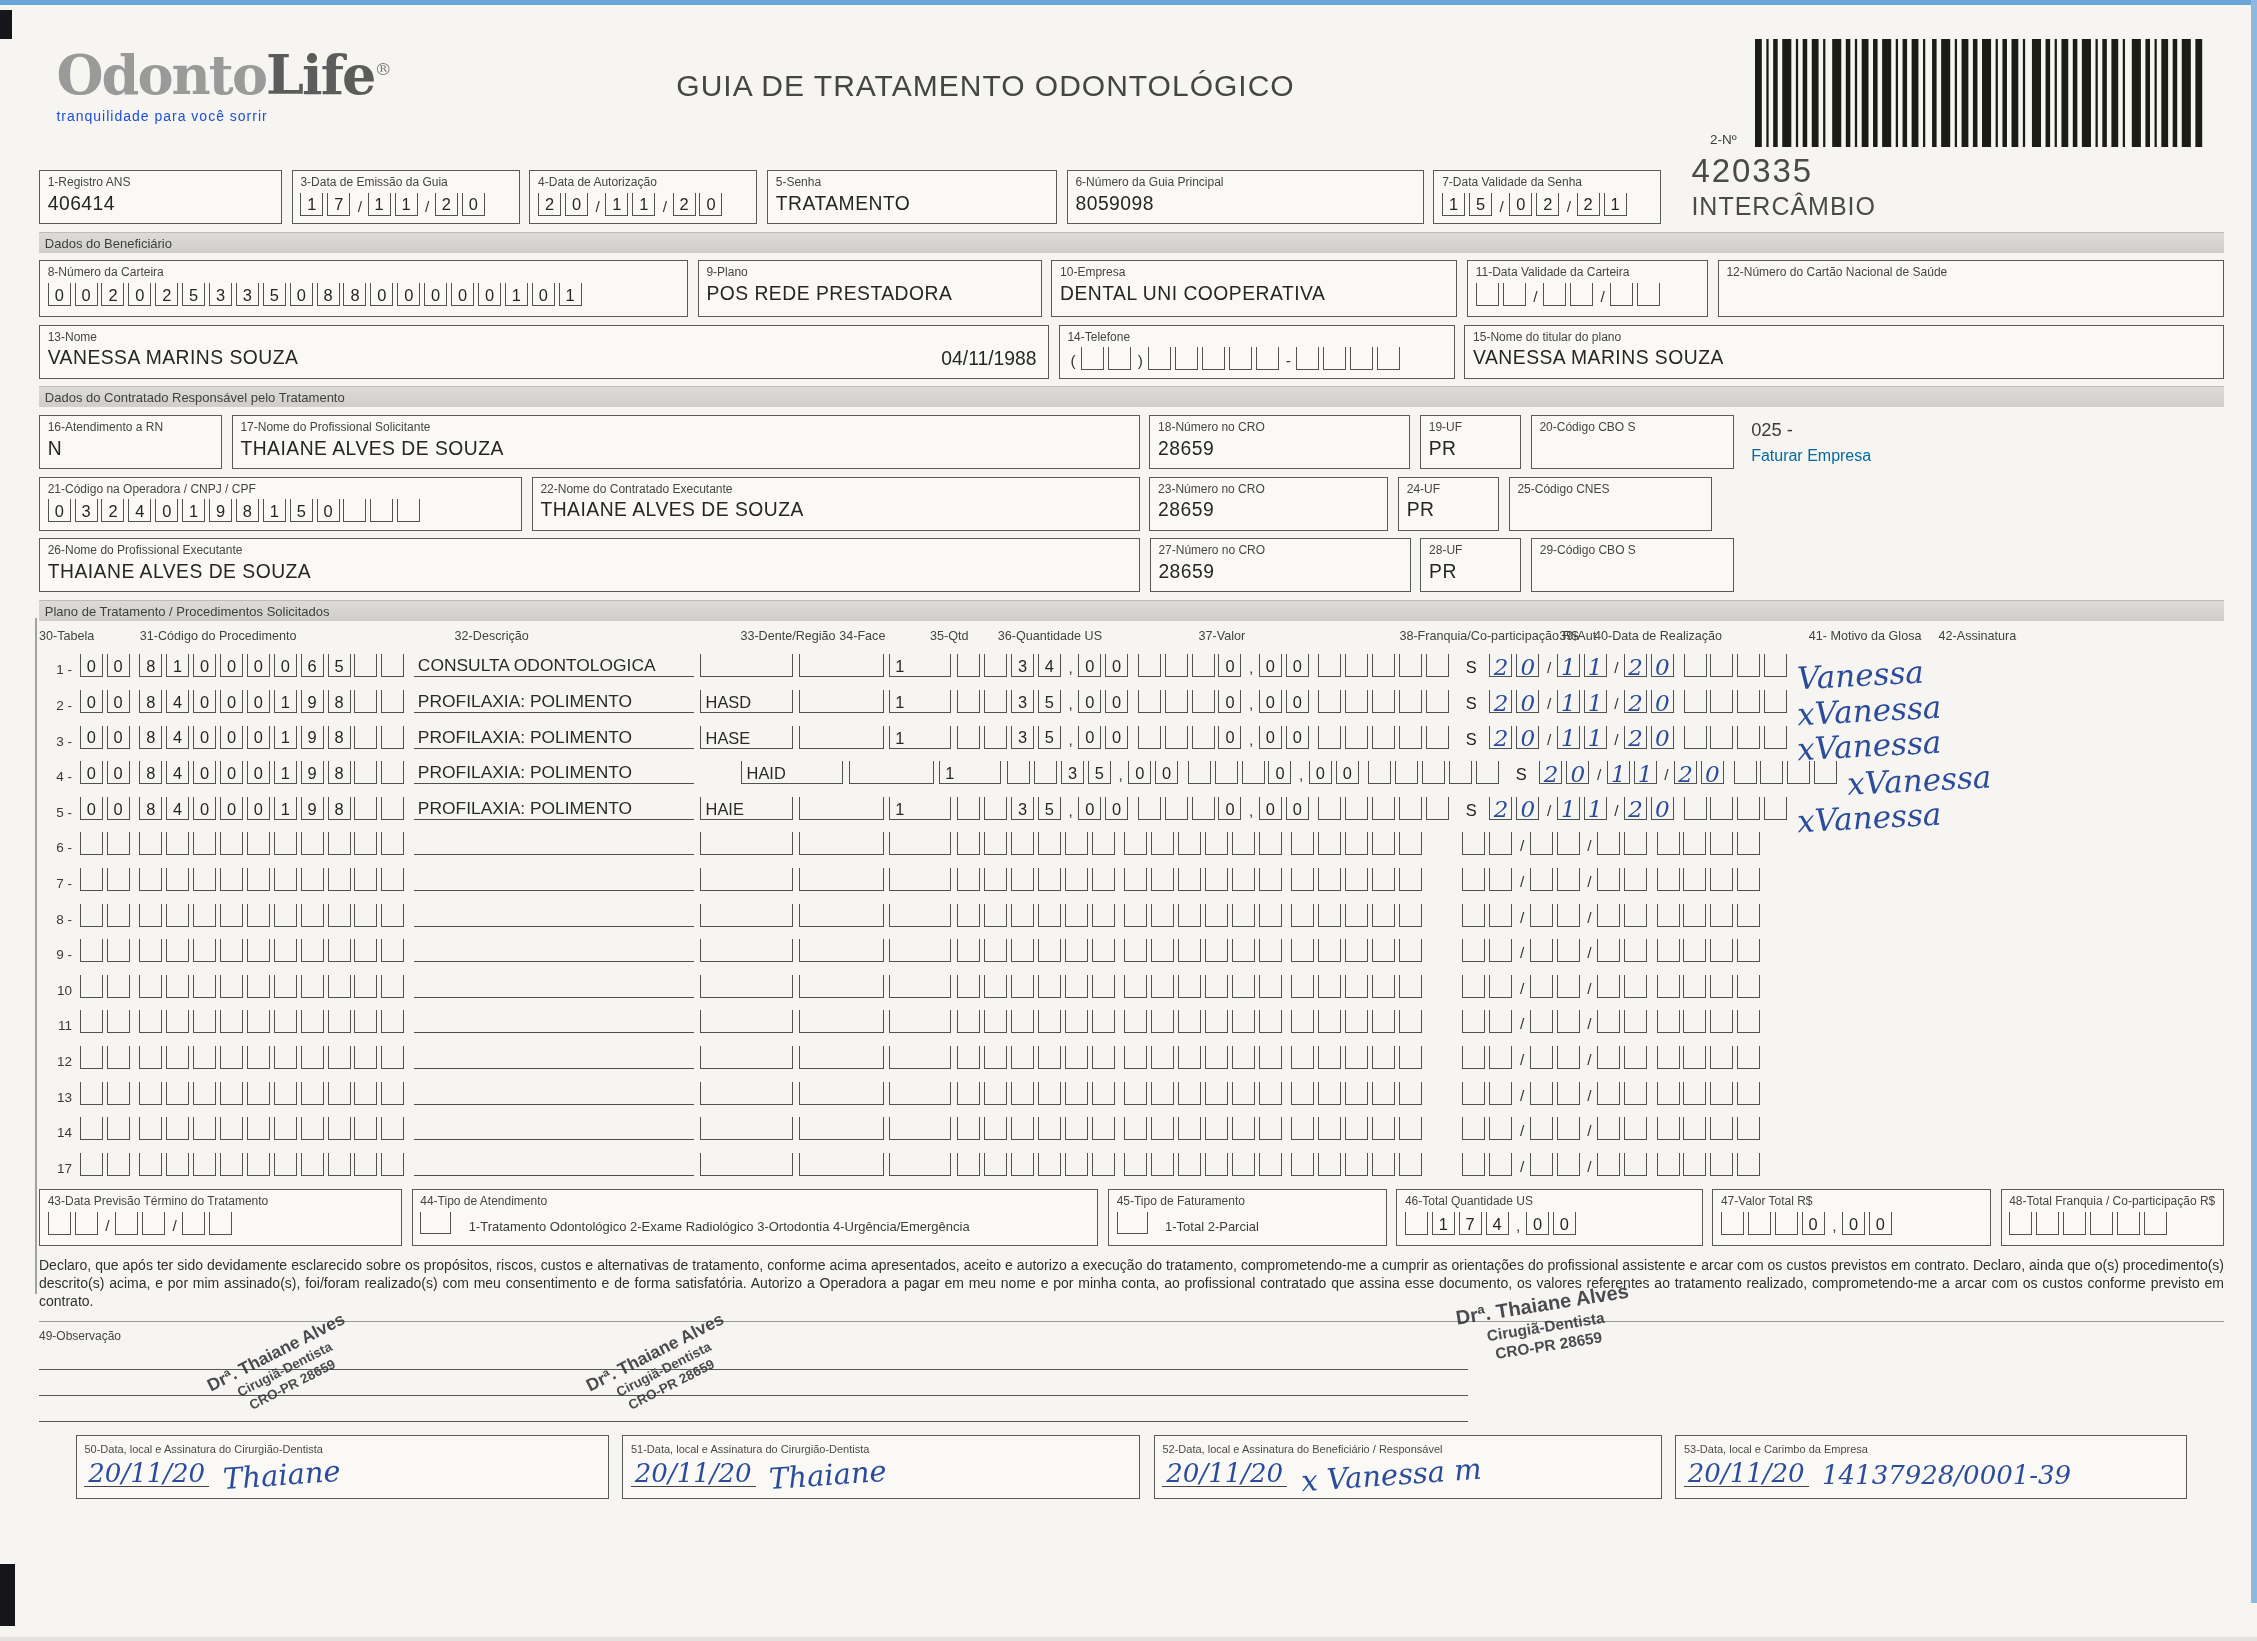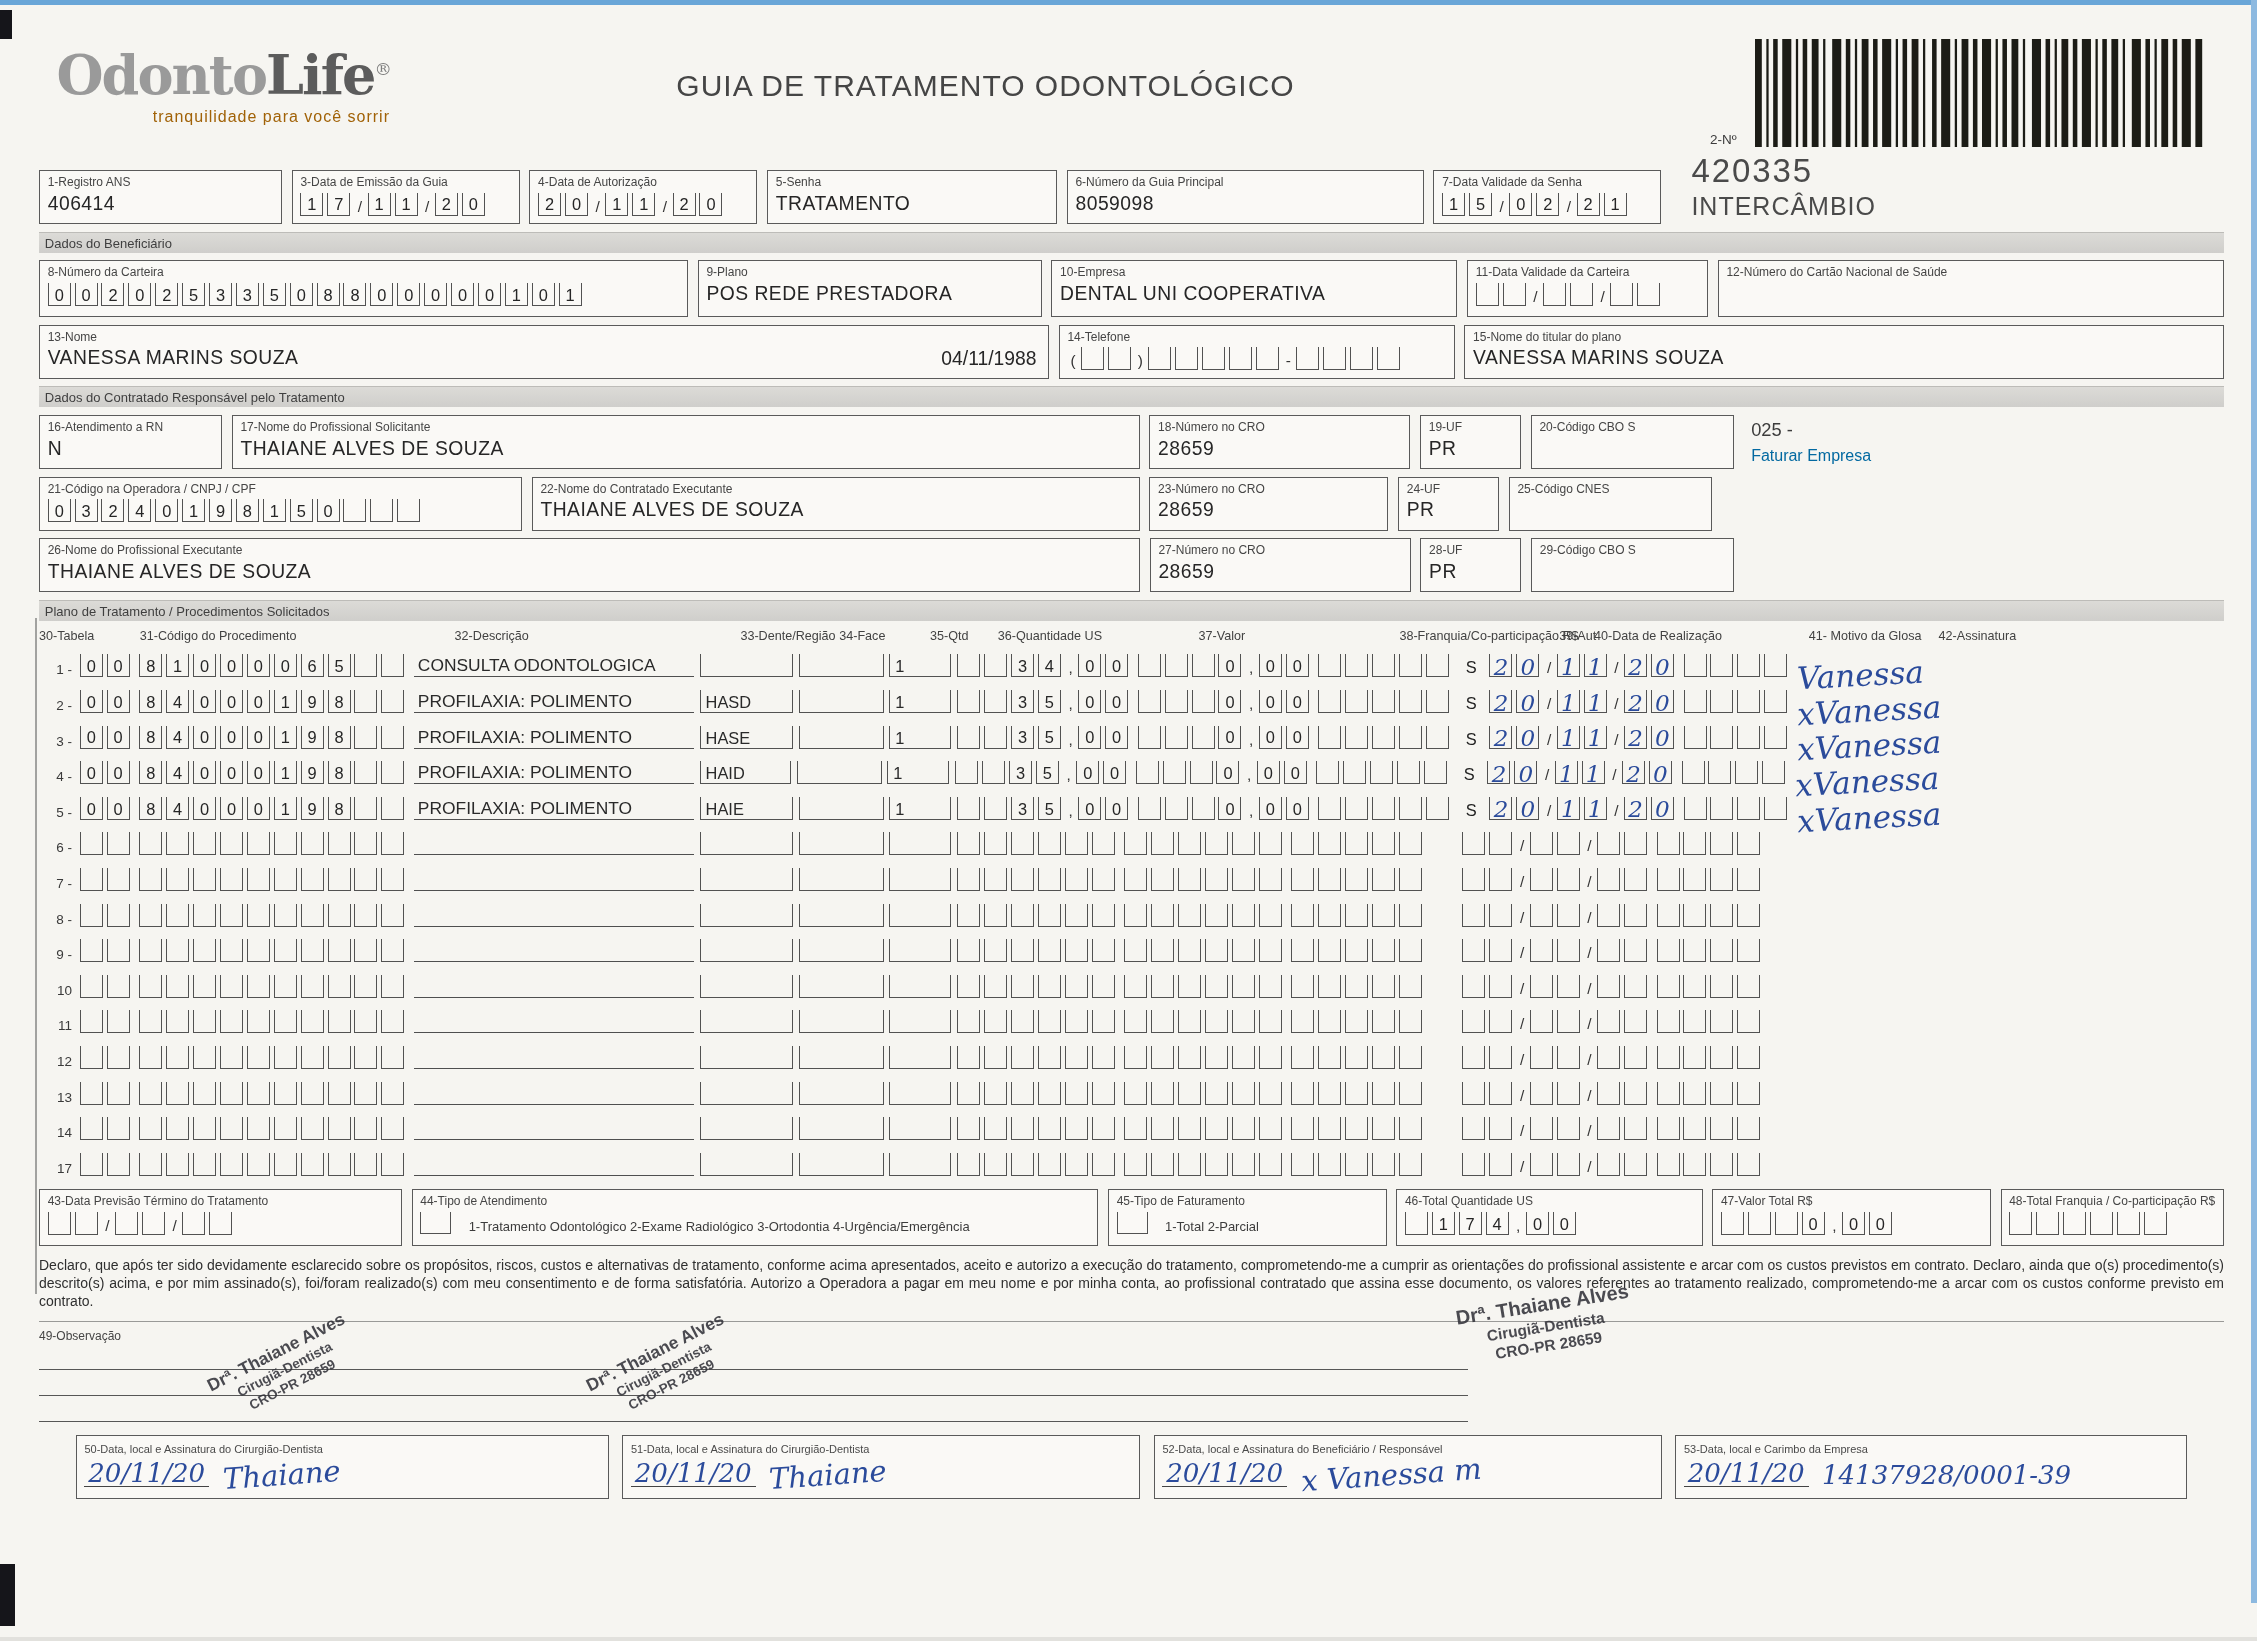--- a/index.html
+++ b/index.html
@@ -14,21 +14,21 @@
 
   .content{position:relative;padding:25px 33px 0 39px;}
 
   
   .hdr{position:relative;height:145px;}
   .logo{position:absolute;left:17.4px;top:23px;line-height:1;}
   .logo .l1{font-family:"DejaVu Serif",serif;font-size:54px;letter-spacing:-1.9px;}
   .logo .odonto{color:#9a9a9a;font-weight:bold;}
   .logo .life{color:#5c5c5c;font-weight:bold;}
   .logo .reg{font-size:17.4px;color:#7d7d7d;vertical-align:super;}
-  .logo .tag{display:block;text-align:right;color:#a16207;font-size:16px;margin-top:5.8px;letter-spacing:1px;}
+  .logo .tag{display:block;text-align:left;color:#1d4ed8;font-size:14px;margin-top:5.8px;letter-spacing:1px;}
   .title{position:absolute;left:483px;top:44px;width:927px;text-align:center;
          font-size:30px;color:#454545;letter-spacing:1px;}
   .bc-wrap{position:absolute;right:15.4px;top:13.5px;display:flex;align-items:flex-end;gap:18px;}
   .bc-label{font-size:13.5px;color:#3c3c3c;margin-top:58px;}
   .barcode{width:454px;height:108px;}
   .intercambio{position:absolute;right:348px;top:127px;text-align:left;color:#4a4a4a;}
   .intercambio .num{font-size:33px;letter-spacing:1.9px;}
   .intercambio .typ{font-size:25px;letter-spacing:1px;margin-top:1.9px;}
 
   
@@ -639,21 +639,21 @@
             <span class="cell">0</span>
             <span class="cell">0</span>
             <span class="cell">0</span>
             <span class="cell">1</span>
             <span class="cell">9</span>
             <span class="cell">8</span>
             <span class="cell"></span>
             <span class="cell"></span>
           </span>
           <span class="uline" style="width: 280px;">PROFILAXIA: POLIMENTO</span>
-          <span class="bx" style="width: 91px;">HAID</span>
+          <span class="bx" style="width: 102px; margin-left: 41px;">HAID</span>
           <span class="bx" style="width: 85px;"></span>
           <span class="bx" style="width: 62px;">1</span>
           <span class="comb">
             <span class="cell"></span>
             <span class="cell"></span>
             <span class="cell">3</span>
             <span class="cell">5</span>
             <span class="sep">,</span>
             <span class="cell">0</span>
             <span class="cell">0</span>

